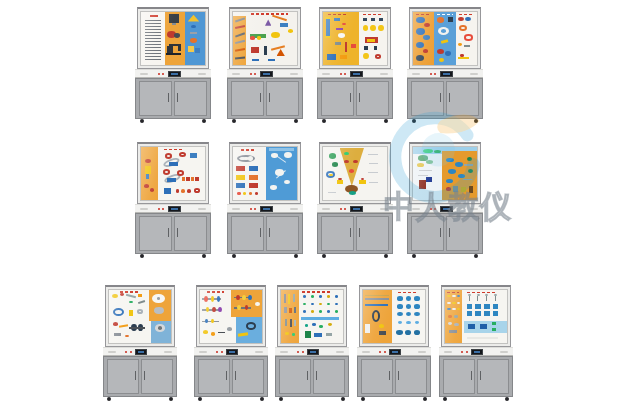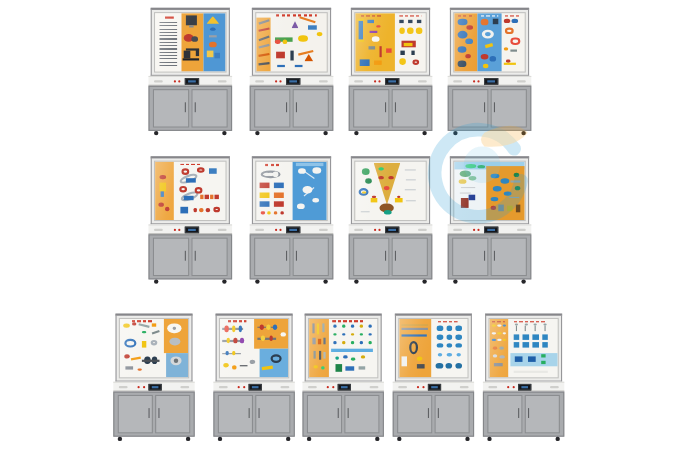--- a/index.html
+++ b/index.html
@@ -706,14 +706,15 @@
      <span class="wheel wr"></span>
       </div>
     </div>
 
   <div id="watermark">
     <svg id="wm-logo" width="104" height="104" viewBox="0 0 100 100">
       <path d="M 84 30 A 38 38 0 1 0 90 58" fill="none" stroke="#2e9fd4" stroke-width="12" stroke-linecap="round" opacity="0.55"></path>
       <circle cx="56" cy="44" r="16" fill="#7ec8e8" opacity="0.45"></circle>
       <path d="M 58 16 Q 84 4 96 16 Q 84 30 58 28 Q 52 22 58 16 Z" fill="#f5a623" opacity="0.55"></path>
     </svg>
+    <div id="wm-cn">中人教仪</div>
   </div>
 </div>
 
 </body></html>

